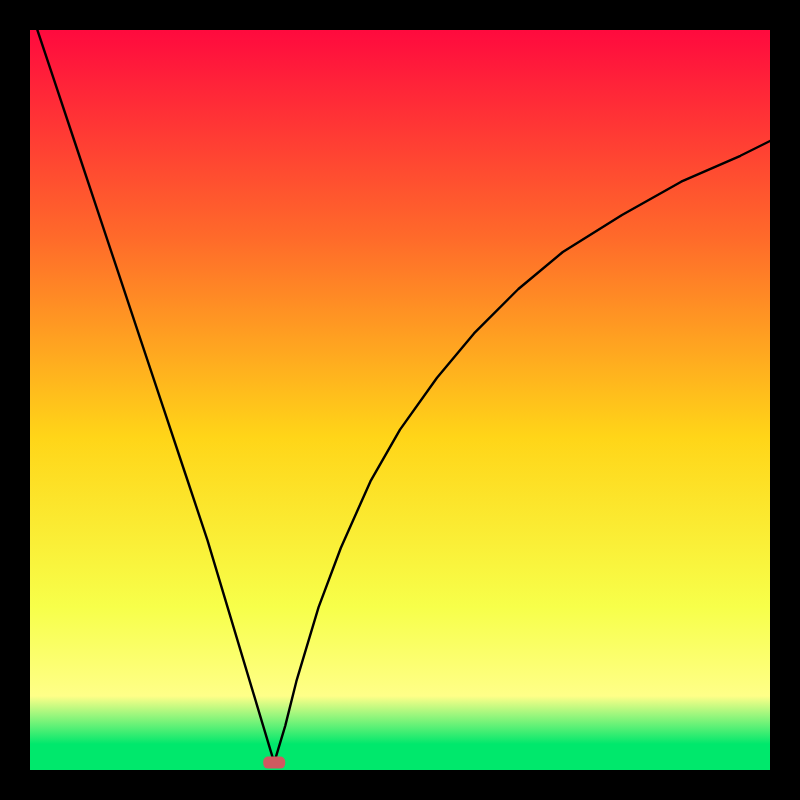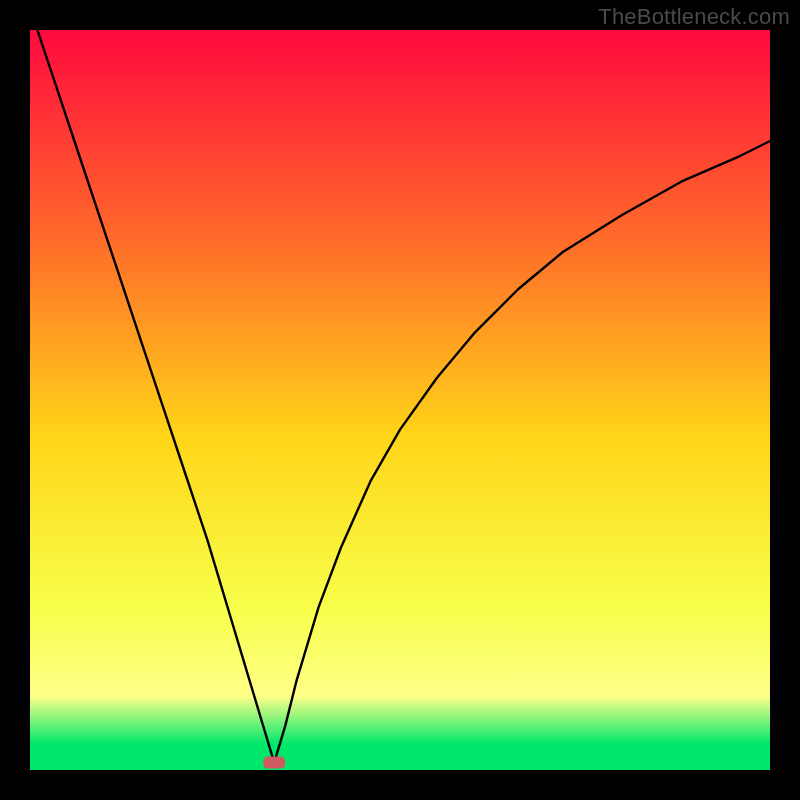--- a/index.html
+++ b/index.html
@@ -38,21 +38,20 @@
   .plot-area svg {
     display: block;
     width: 740px;
     height: 740px;
   }
 </style>
 </head>
 <body>
 
 <div class="frame">
-  <div class="watermark">TheBottleneck.com</div>
 
   <div class="plot-area">
     <svg xmlns="http://www.w3.org/2000/svg" viewBox="0 0 740 740">
       <defs>
         <linearGradient id="bg-grad" x1="0" y1="0" x2="0" y2="1">
         <stop offset="0.00%" stop-color="#FF0A3E"></stop>
             <stop offset="28.00%" stop-color="#FF6A2A"></stop>
             <stop offset="55.00%" stop-color="#FFD518"></stop>
             <stop offset="78.00%" stop-color="#F7FF4A"></stop>
             <stop offset="90.00%" stop-color="#FFFF88"></stop>

